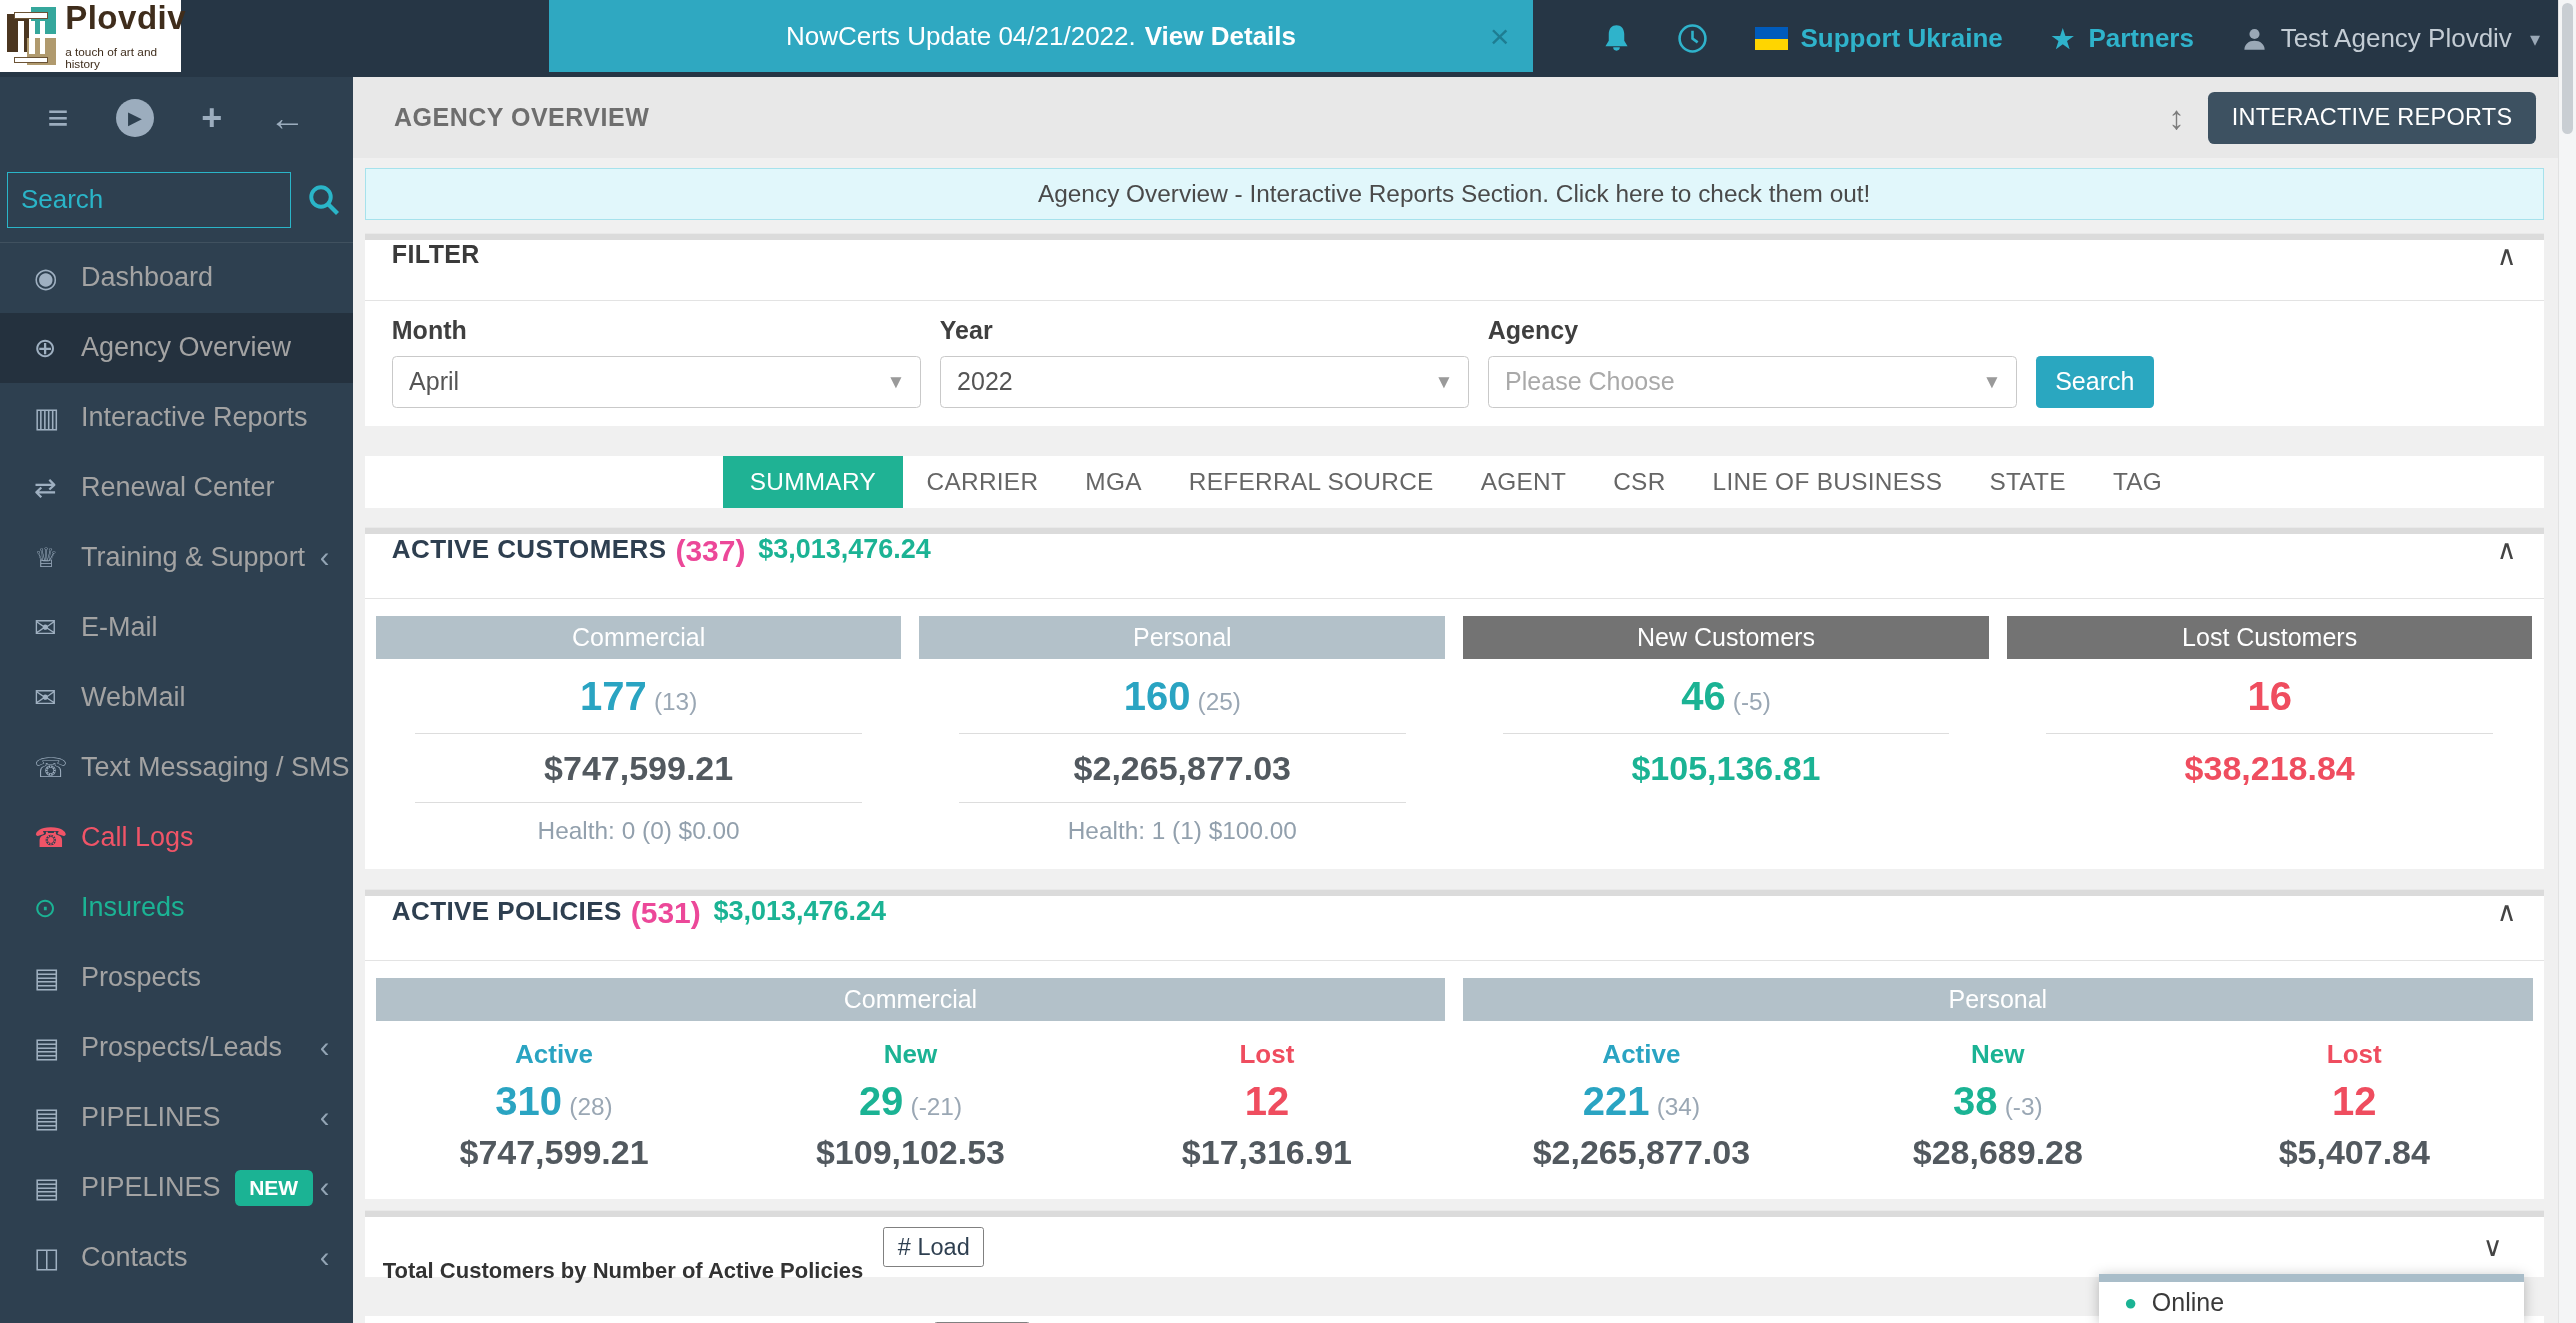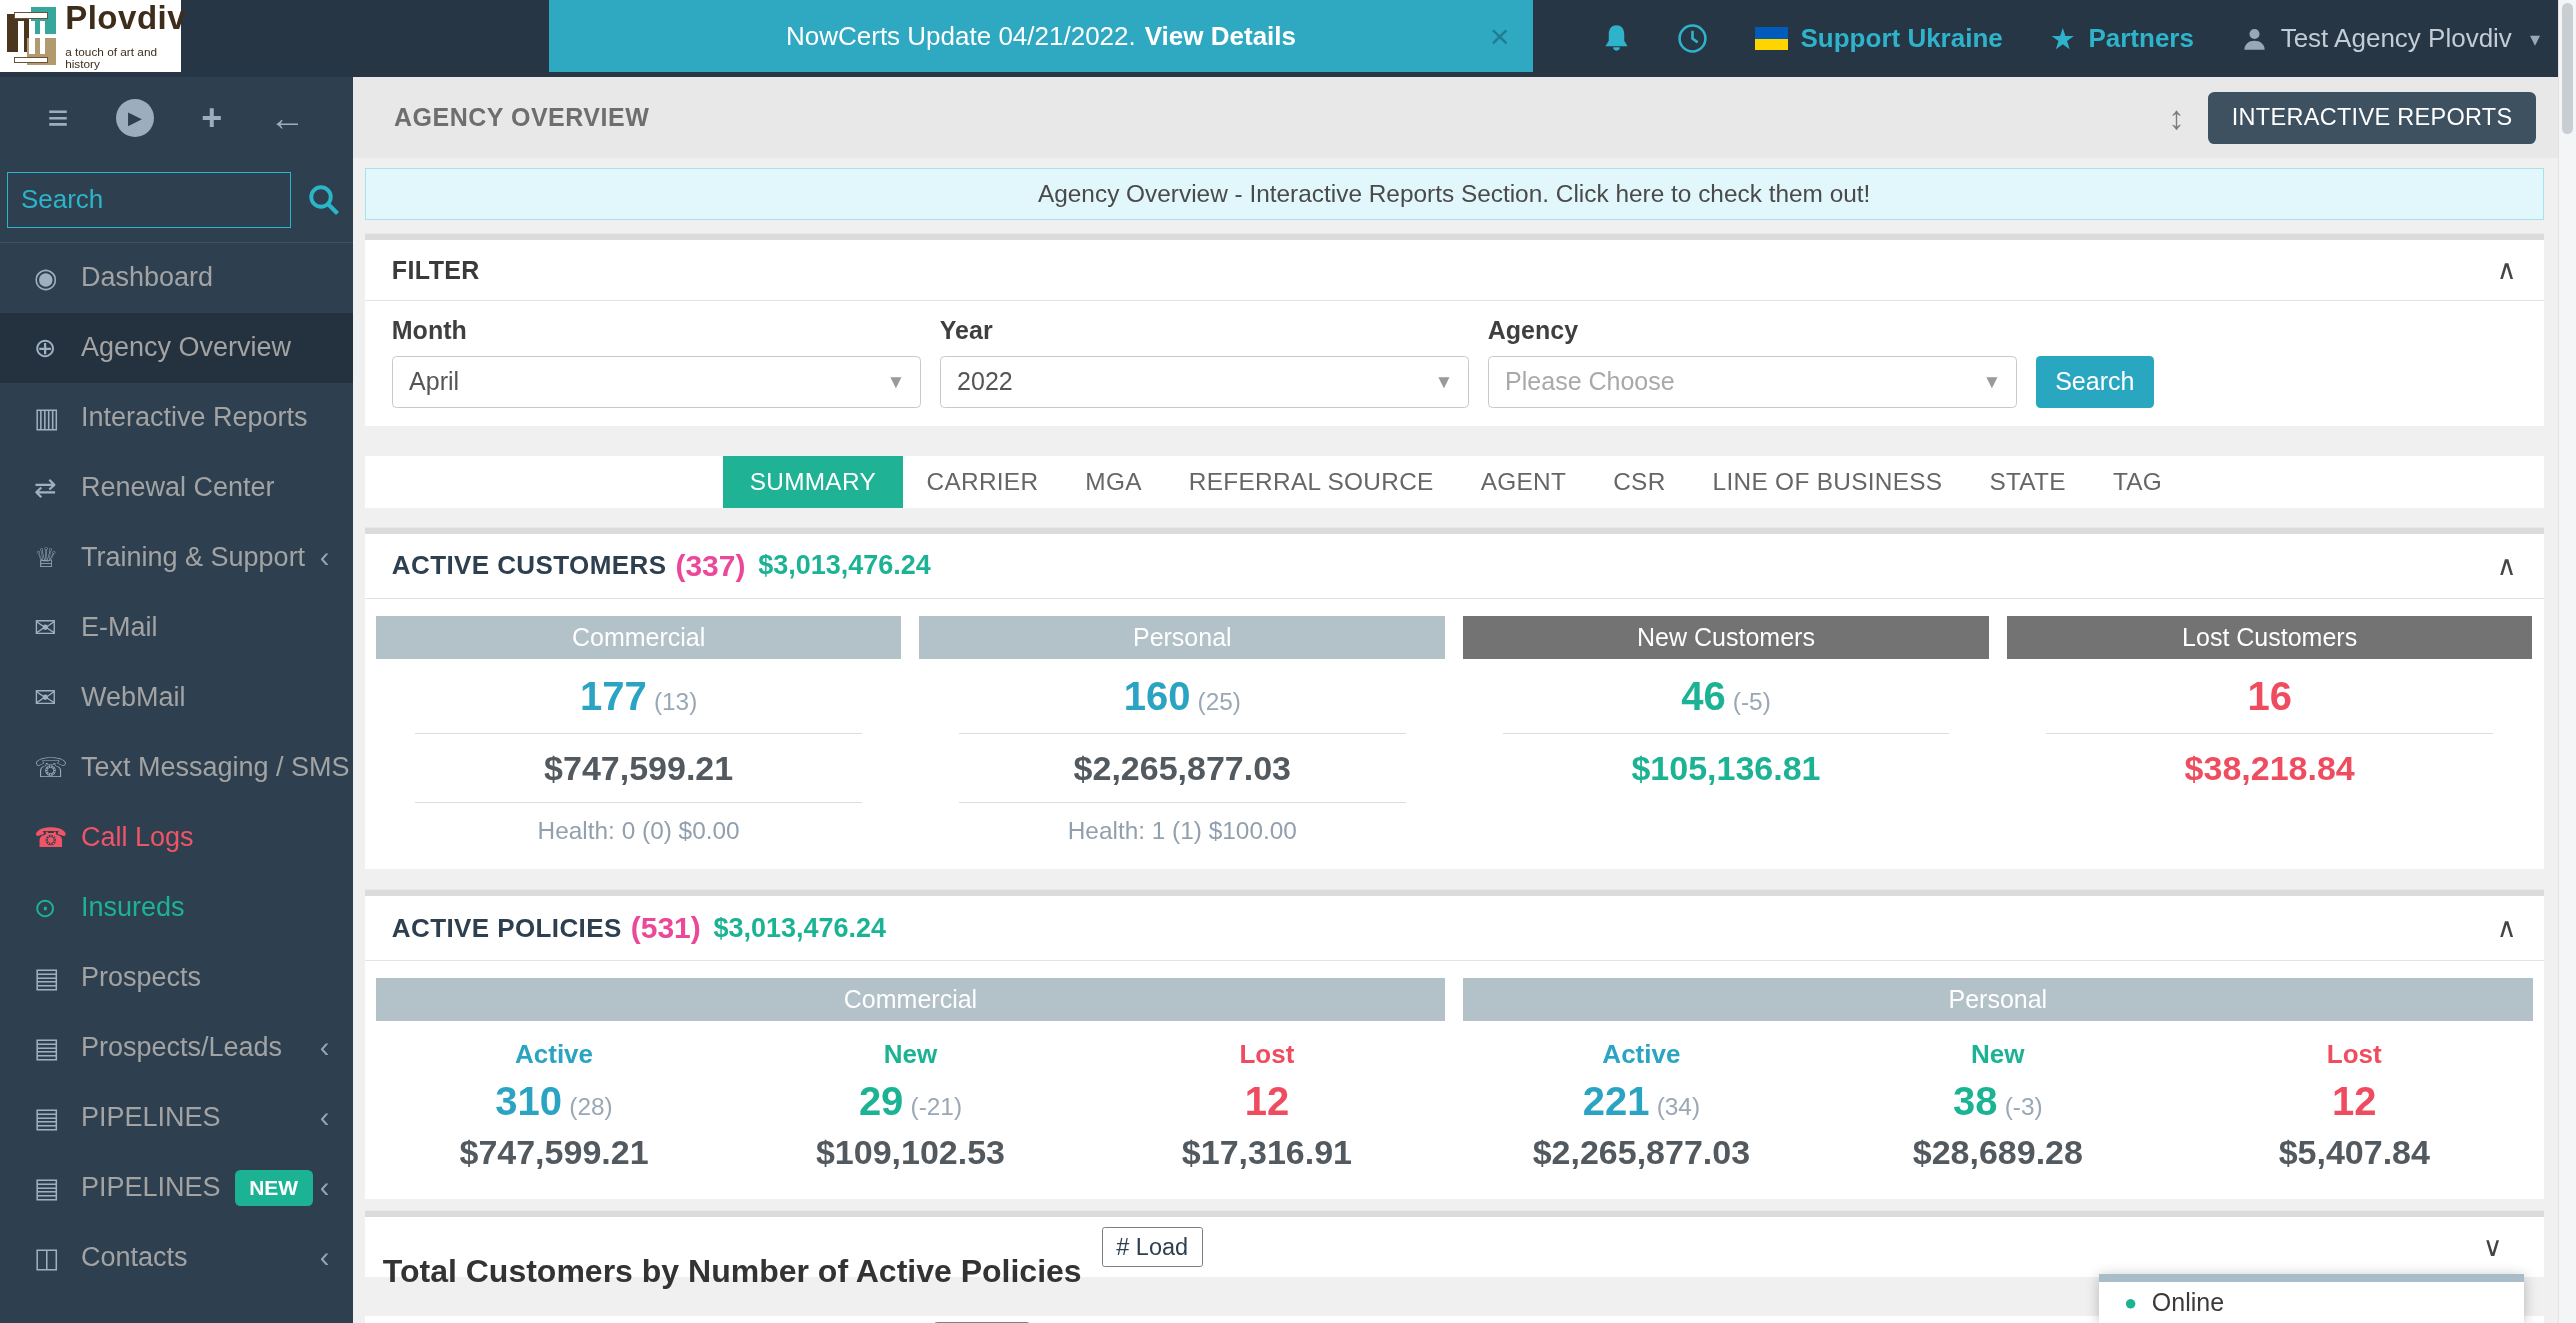--- a/index.html
+++ b/index.html
@@ -62,21 +62,21 @@
   .schev { margin-left:auto; color:#93a5b5; font-size:29px; }
   .sbadge { margin-left:auto; background:#1bb394; color:#fff; font-size:21px; font-weight:bold;
     padding:6.3px 14.5px; border-radius:5.4px; }
   .sbadge + .schev { margin-left:7.2px; }
   
   .content { position:absolute; left:353px; top:158px; width:2205px; height:1165px; background:#f0f0f0; overflow:hidden; }
   .notice { margin:10px 14.5px 0 11.8px; height:52px; background:#e1f7fb; border:1.8px solid #a6e2ec;
     display:flex; align-items:center; justify-content:center; font-size:24.4px; color:#4a4a4a; cursor:pointer; }
   .panel { margin:0 14.5px 0 11.8px; background:#fff; }
   .raised { box-shadow:0 -6.3px 0 #dbdbdb; }
-  .sec-head { height:65px; display:flex; align-items:center; padding:0 27px; border-bottom:1.8px solid #e3e3e3; }
+  .sec-head { height:65px; display:flex; padding:0 27px; border-bottom:1.8px solid #e3e3e3; }
   .sec-title { font-size:26px; font-weight:bold; color:#2e3f50; letter-spacing:0.4px; }
   .sec-count { font-size:30px; font-weight:bold; color:#ec4899; margin-left:9px; }
   .sec-amount { font-size:27px; font-weight:bold; color:#1bb394; margin-left:12.7px; }
   .sec-chev { margin-left:auto; font-size:27px; color:#444; cursor:pointer; }
   
   .filter-panel { margin-top:20px; }
   .filter-body { display:flex; align-items:flex-end; padding:14.5px 27px 18px; }
   .ffield { width:529px; margin-right:19px; }
   .flabel { font-size:25px; font-weight:bold; color:#3f3f3f; margin-bottom:11px; }
   .fselect { position:relative; height:52px; border:0.9px solid #c9c9c9; border-radius:4.5px; background:#fff;
@@ -109,21 +109,21 @@
   .group { flex:1; }
   .group-head { height:43px; background:#b3c1c9; display:flex; align-items:center; justify-content:center; color:#fff; font-size:25px; }
   .cols { display:flex; }
   .col { flex:1; text-align:center; }
   .col-label { margin-top:18px; font-size:26px; font-weight:bold; }
   .col-num { margin-top:9px; font-size:40px; font-weight:bold; }
   .col-num small { font-size:24.4px; color:#9aa7b4; font-weight:normal; margin-left:7.2px; }
   .col-amount { margin-top:9px; font-size:34px; font-weight:bold; color:#52595f; }
   
   .totalbar { margin:18px 14.5px 0 11.8px; height:60px; background:#fff; display:flex; align-items:center; padding:0 41px 0 18px; }
-  .tb-title { font-size:32px; font-weight:bold; color:#333;margin-top:48px; }
+  .tb-title { font-size:22px; font-weight:bold; color:#333;margin-top:48px; }
   .load-btn { margin-left:20px; border:1.8px solid #808080; border-radius:2.7px; background:#fff; color:#2e3f50;
     font-size:23.5px; padding:5.4px 13.6px; cursor:pointer; font-family:inherit; }
   .totalbar .sec-chev { margin-left:auto; }
   .partialbar { margin:39px 14.5px 0 11.8px; height:14.5px; background:#fff; overflow:hidden; }
   .partial-btn { margin:5.4px 0 0 569px; width:96px; height:36px; border:1.8px solid #808080; border-radius:2.7px; background:#fff; }
   
   .chat { position:absolute; right:34px; bottom:0; width:425px; box-shadow:0 1.8px 12.7px rgba(0,0,0,.25); }
   .chat-head { height:8.1px; background:#a9bdc9; }
   .chat-body { height:41px; background:#fff; display:flex; align-items:center; padding-left:25px; gap:14.5px; }
   .chat-dot { color:#1bb394; font-size:22px; }

